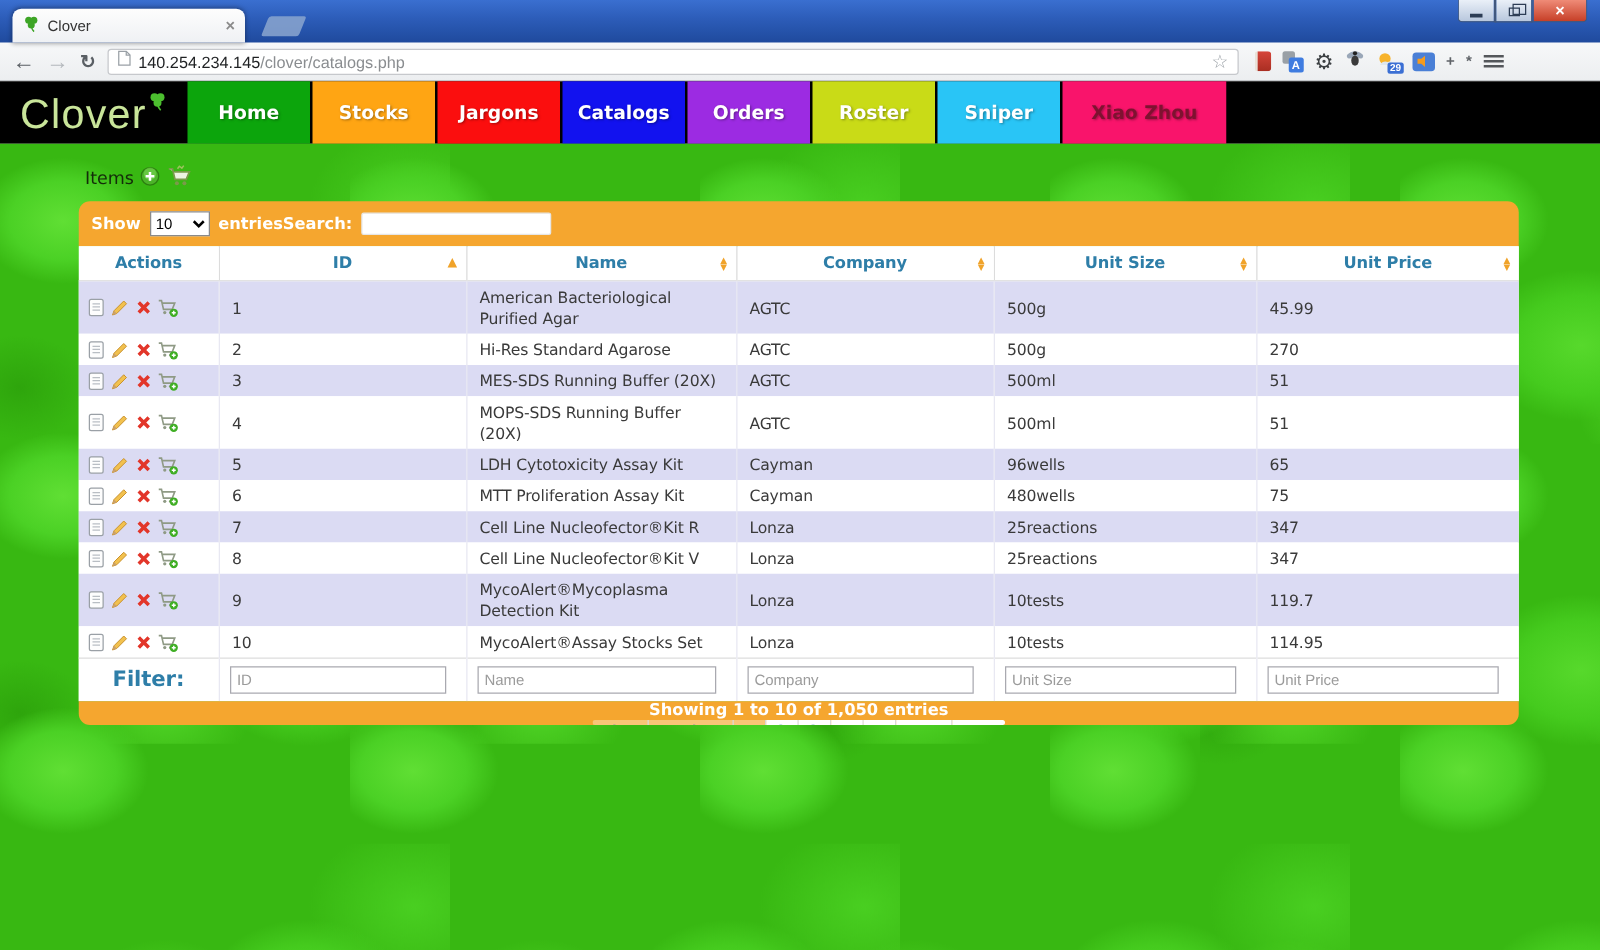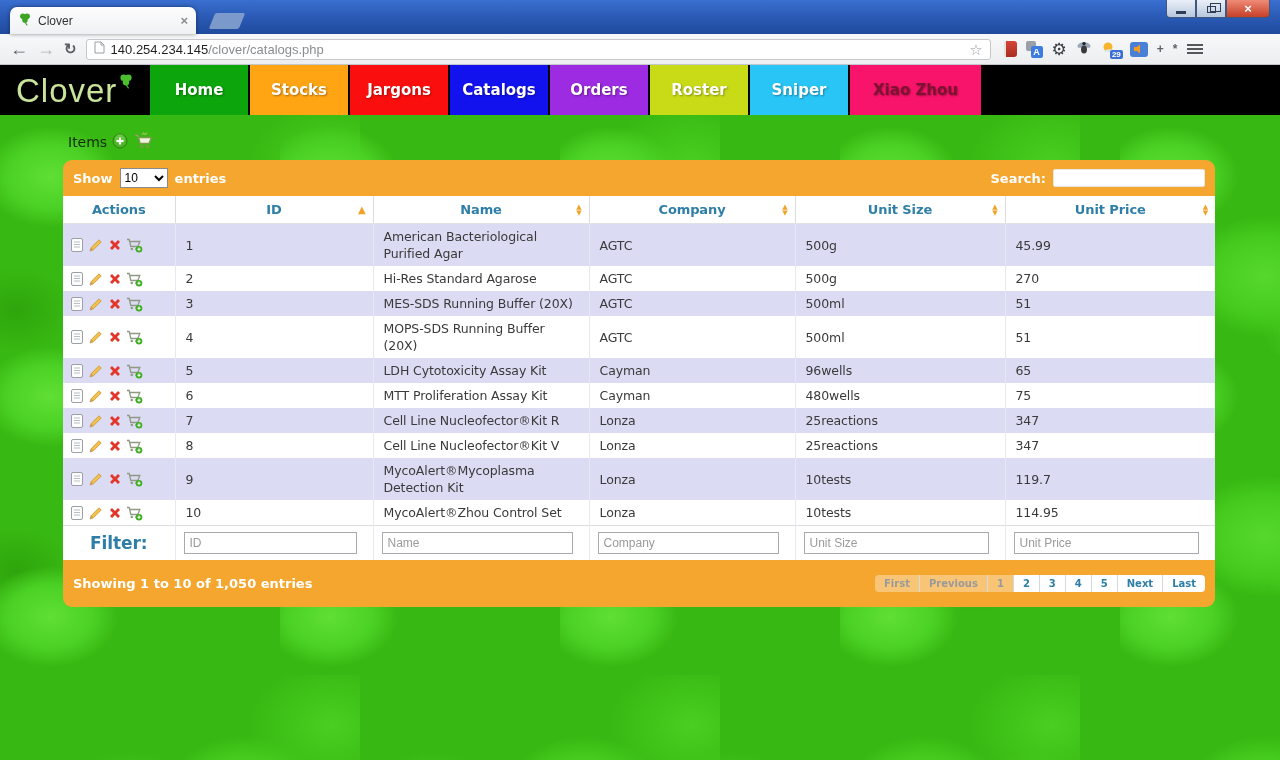--- a/index.html
+++ b/index.html
@@ -77,24 +77,24 @@
       radial-gradient(ellipse 110px 82px at 72% 62%, #57d92c 0%, #45cb1e 48%, rgba(69,203,30,0) 74%),
       radial-gradient(ellipse 100px 78px at 44% 88%, #52d628 0%, rgba(82,214,40,0) 70%),
       radial-gradient(ellipse 120px 92px at 92% 18%, #49cf21 0%, rgba(73,207,33,0) 70%),
       radial-gradient(ellipse 80px 60px at 5% 75%, #2ea50c 0%, rgba(46,165,12,0) 70%);
     background-size: 280px 220px, 340px 260px, 300px 240px, 360px 280px, 320px 260px; }
 
   .items-line { display:flex; align-items:center; gap:5px; margin:0 0 8px 68px;
     font-size:14px; color:#142c0a; font-family:"DejaVu Sans", sans-serif; }
 
   .widget { margin-left:63px; width:1152px; font-family:"DejaVu Sans", sans-serif; }
-  .bar { background:#F5A62F; display:flex; align-items:center; justify-content:space-between;
+  .bar { background:#F5A62F; display:flex; align-items:center; 
     color:#fff; font-weight:bold; font-size:13px; padding:0 10px; }
   .bar.top { height:36px; border-radius:9px 9px 0 0; }
-  .bar.bottom { height:47px; border-radius:0 0 9px 9px; }
+  .bar.bottom { height:19px; border-radius:0 0 9px 9px;flex-direction:column; }
   .bar .group { display:flex; align-items:center; gap:7px; }
   .page-size-select { width:48px; height:20px; font-size:12px; border:1px solid #8a8a8a; background:#fff; }
   .search-input { width:152px; height:18px; border:1px solid #e6e6e6; border-radius:2px; padding:0 4px; }
 
   table.data { width:100%; border-collapse:collapse; background:#fff; color:#3a3a3a;
     font-size:12.5px; letter-spacing:-0.1px; }
   thead th { position:relative; padding:6px 8px; text-align:center; background:#fff;
     color:#2E7EA8; font-size:13px; font-weight:bold;
     border-right:1px solid #dcdcdc; border-bottom:1px solid #e2e2e2; }
   thead th:last-child { border-right:none; }
@@ -681,21 +681,21 @@
                       <path d="M1 2.5 h2.2 l1.6 7 h7 l2-5 h-9.8" fill="none" stroke="#8f9a85" stroke-width="1.3"></path>
                       <circle cx="5.8" cy="12" r="1.3" fill="#8f9a85"></circle>
                       <circle cx="10.5" cy="12" r="1.3" fill="#8f9a85"></circle>
                       <circle cx="13" cy="12.2" r="3.3" fill="#3FAE24"></circle>
                       <path d="M13 10.6 v3.2 M11.4 12.2 h3.2" stroke="#fff" stroke-width="1.1"></path>
                     </svg>
   </span>
 </span>
               </td>
               <td>10</td>
-              <td>MycoAlert®Zhou Control Set</td>
+              <td>MycoAlert®Assay Stocks Set</td>
               <td>Lonza</td>
               <td>10tests</td>
               <td>114.95</td>
             </tr>
           </tbody>
         <tfoot>
           <tr>
             <td class="filter-label">Filter:</td>
             <td><input class="filter-input" placeholder="ID" style=""></td>
             <td><input class="filter-input" placeholder="Name" style=""></td>

